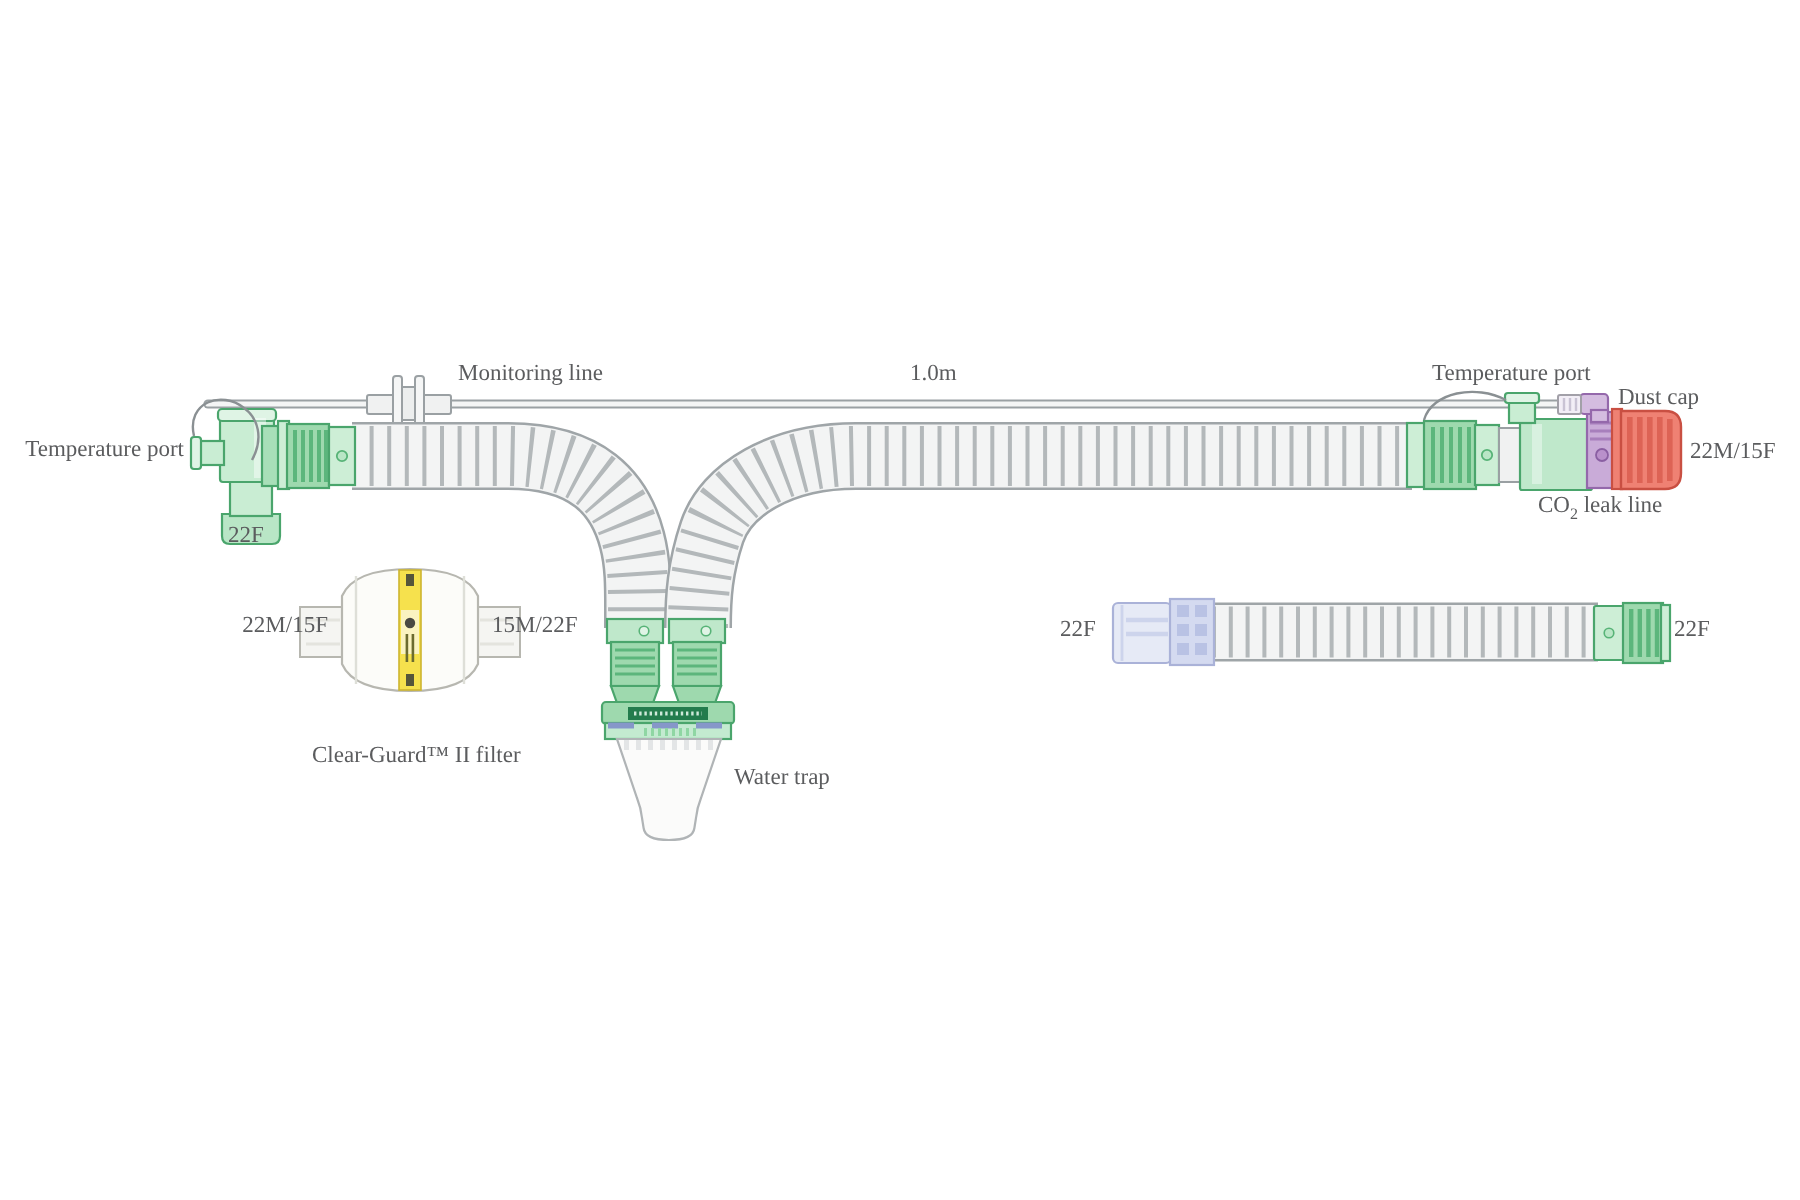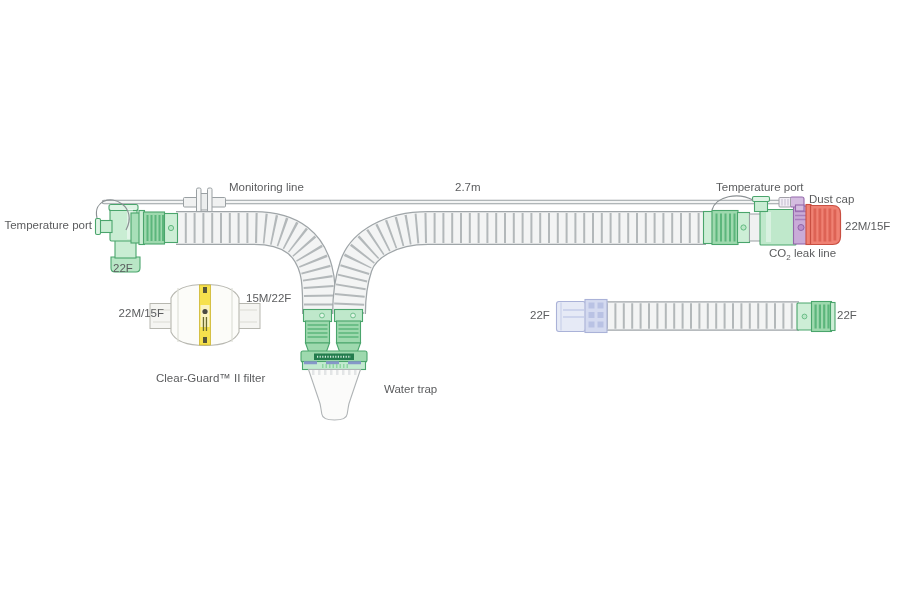--- a/index.html
+++ b/index.html
@@ -1,18 +1,18 @@
 <!DOCTYPE html>
 <html><head>
 <meta charset="utf-8">
 <style>
   html,body{margin:0;padding:0;background:#ffffff;}
   .canvas{position:relative;width:900px;height:600px;background:#ffffff;overflow:hidden;}
   .canvas svg{position:absolute;left:0;top:0;}
-  .lbl{position:absolute;font-family:Liberation Sans, sans-serif;font-size:11.5px;
+  .lbl{position:absolute;font-family:Liberation Serif, serif;font-size:11.5px;
        color:#5b5c5e;line-height:14px;white-space:nowrap;}
   .lbl.right{text-align:right;}
   .lbl.center{text-align:center;}
   .lbl sub{font-size:8px;line-height:0;}
   
   .t-out{fill:none;stroke:#9fa5a8;stroke-width:34;}
   .t-body{fill:none;stroke:#f3f4f4;stroke-width:31.5;}
   .t-ring{fill:none;stroke:#b3b8ba;stroke-width:30;stroke-dasharray:2 6.8;}
   .t-out2{fill:none;stroke:#9fa5a8;stroke-width:29.5;}
   .t-body2{fill:none;stroke:#f3f4f4;stroke-width:27;}
@@ -189,35 +189,35 @@
     <rect x="830.5" y="302.5" width="4.5" height="28" fill="#cdeed6" class="grn"></rect>
   </g>
 </svg>
 
 <div class="lbl right" style="left:2px;top:218px;width:90px;">Temperature port</div>
 
 <div class="lbl center" style="left:99px;top:261px;width:48px;">22F</div>
 
 <div class="lbl" style="left:229px;top:180px;">Monitoring line</div>
 
-<div class="lbl" style="left:455px;top:180px;">2.7m</div>
+<div class="lbl" style="left:455px;top:180px;">1.0m</div>
 
 <div class="lbl" style="left:716px;top:180px;">Temperature port</div>
 
 <div class="lbl" style="left:809px;top:192px;">Dust cap</div>
 
 <div class="lbl" style="left:845px;top:219px;">22M/15F</div>
 
 <div class="lbl" style="left:769px;top:246px;"><span>CO</span><sub>2</sub><span> leak line</span></div>
 
 <div class="lbl right" style="left:99px;top:306px;width:65px;">22M/15F</div>
 
-<div class="lbl" style="left:246px;top:291px;">15M/22F</div>
+<div class="lbl" style="left:246px;top:306px;">15M/22F</div>
 
 <div class="lbl" style="left:156px;top:371px;">Clear-Guard™ II filter</div>
 
-<div class="lbl" style="left:384px;top:382px;">Water trap</div>
+<div class="lbl" style="left:367px;top:382px;">Water trap</div>
 
 <div class="lbl" style="left:530px;top:308px;">22F</div>
 
 <div class="lbl" style="left:837px;top:308px;">22F</div>
 
 </div>
 
 </body></html>

